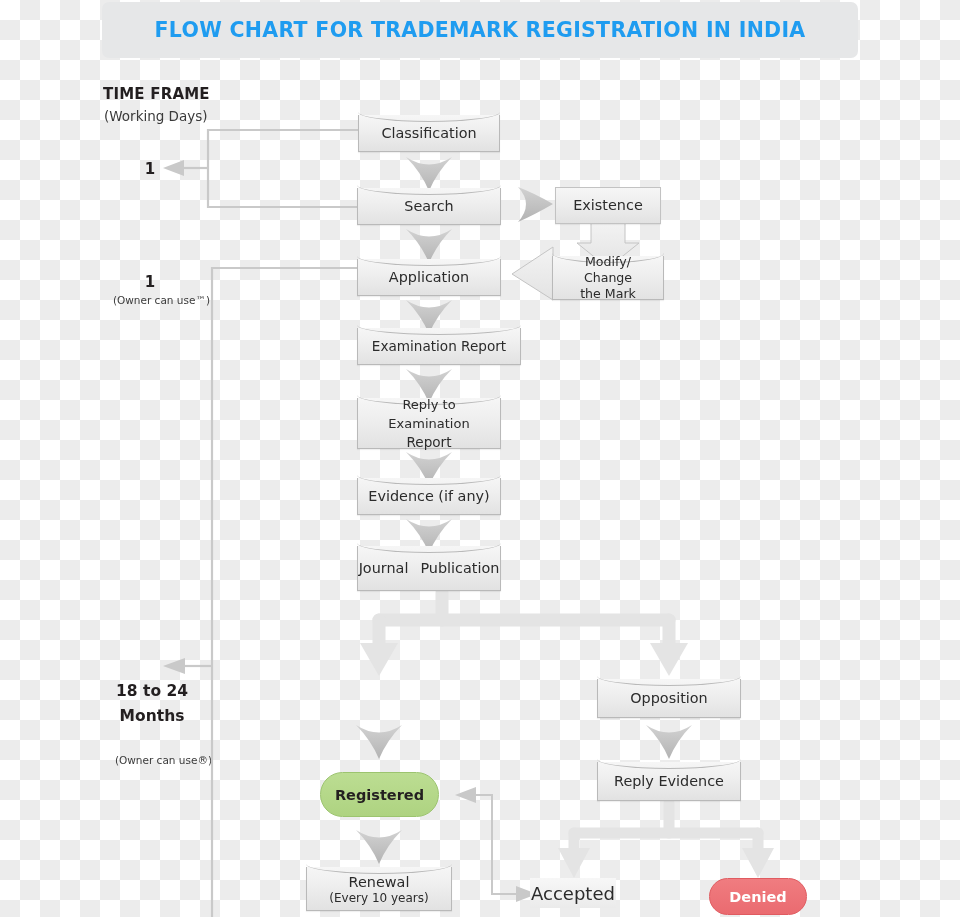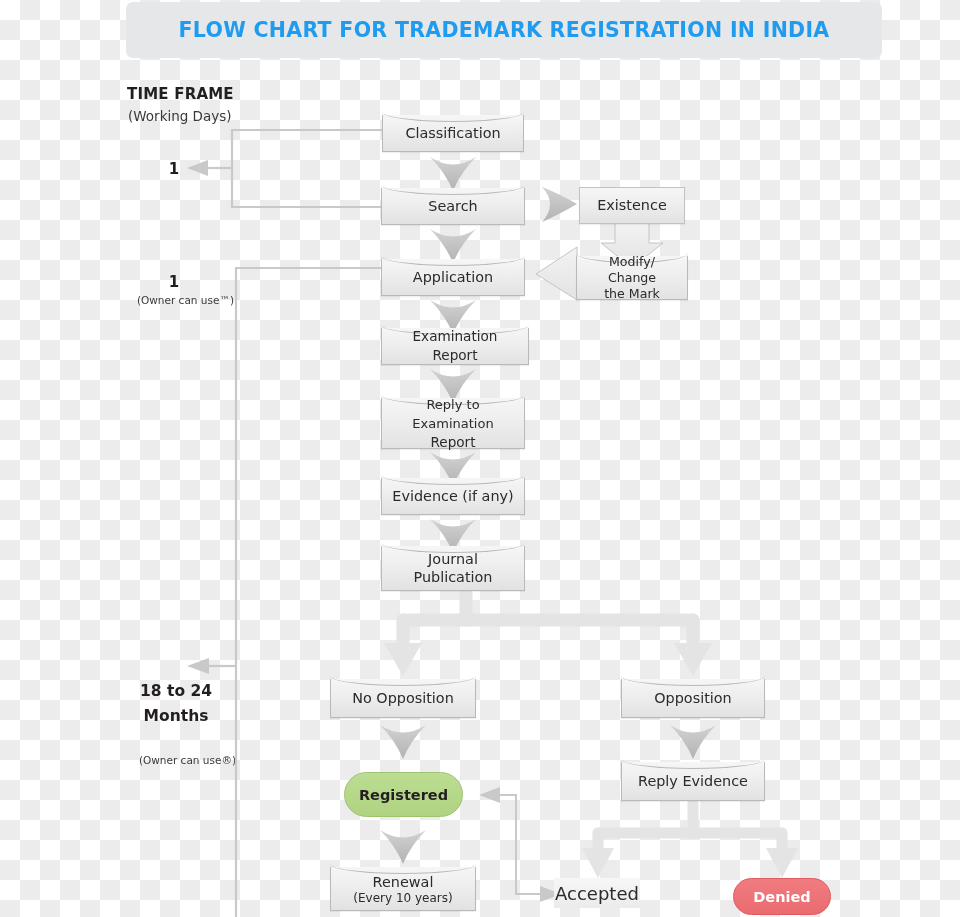--- a/index.html
+++ b/index.html
@@ -6,21 +6,21 @@
   body{
     width:960px;height:917px;position:relative;overflow:hidden;
     font-family:"DejaVu Sans", sans-serif;
     background-color:#ffffff;
     background-image:
       linear-gradient(45deg,#ececec 25%,transparent 25%,transparent 75%,#ececec 75%,#ececec),
       linear-gradient(45deg,#ececec 25%,transparent 25%,transparent 75%,#ececec 75%,#ececec);
     background-size:40px 40px;
     background-position:0 0,20px 20px;
   }
-  #stage{position:absolute;inset:0;margin-left:24px;}
+  #stage{position:absolute;inset:0;}
 
   
   .header-bar{
     position:absolute;left:102px;top:2px;width:756px;height:56px;
     background:#e6e7e8;border-radius:7px;
     display:flex;align-items:center;justify-content:center;
   }
   .header-title{
     color:#1f9cf0;font-weight:bold;font-size:20.5px;letter-spacing:.3px;
     font-family:"DejaVu Sans", sans-serif;white-space:nowrap;
@@ -192,41 +192,38 @@
 
   <div class="node bow" style="left:552px;top:256px;width:112px;height:44px;flex-direction:column;">
     <span class="node-label" style="font-size:12.6px;line-height:16px;">Modify/ Change</span>
     <span class="node-label" style="font-size:12.6px;line-height:16px;">the Mark</span>
   </div>
 
   <div class="node bow" style="left:357px;top:259px;width:144px;height:37px;">
     <span class="node-label">Application</span>
   </div>
 
-  <div class="node bow" style="left:357px;top:328px;width:148px;height:37px;">
+  <div class="node bow" style="left:357px;top:328px;width:164px;height:37px;">
     <span class="node-label" style="font-size:13.6px;">Examination Report</span>
   </div>
 
   <div class="node bow" style="left:357px;top:398px;width:144px;height:51px;flex-direction:column;">
     <span class="node-label" style="font-size:13px;line-height:19px;">Reply to Examination</span>
     <span class="node-label" style="font-size:13.6px;line-height:19px;">Report</span>
   </div>
 
   <div class="node bow" style="left:357px;top:478px;width:144px;height:37px;">
     <span class="node-label">Evidence (if any)</span>
   </div>
 
-  <div class="node bow" style="left:357px;top:546px;width:144px;height:45px;flex-direction:column;">
+  <div class="node bow" style="left:357px;top:546px;width:144px;height:45px;flex-direction:row;">
     <span class="node-label" style="line-height:18px;">Journal</span>
     <span class="node-label" style="line-height:18px;">Publication</span>
   </div>
 
-  <div class="node bow" style="left:306px;top:679px;width:146px;height:39px;">
-    <span class="node-label">No Opposition</span>
-  </div>
 
   <div class="node bow" style="left:597px;top:679px;width:144px;height:39px;">
     <span class="node-label">Opposition</span>
   </div>
 
   <div class="pill green" style="left:320px;top:772px;width:119px;height:45px;">
     <span>Registered</span>
   </div>
 
   <div class="node bow" style="left:597px;top:762px;width:144px;height:39px;">

